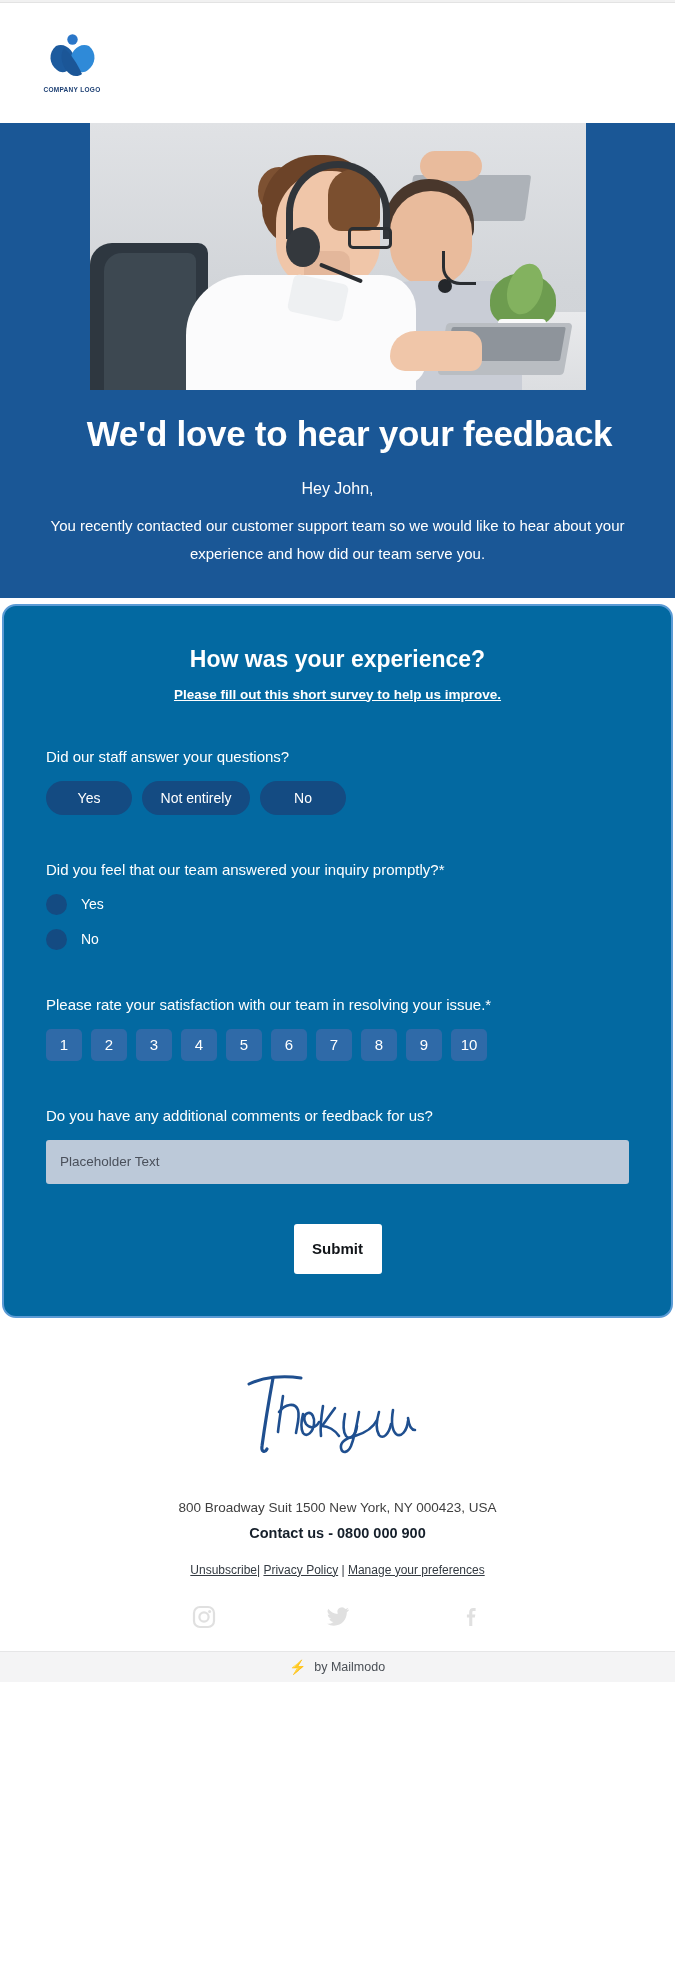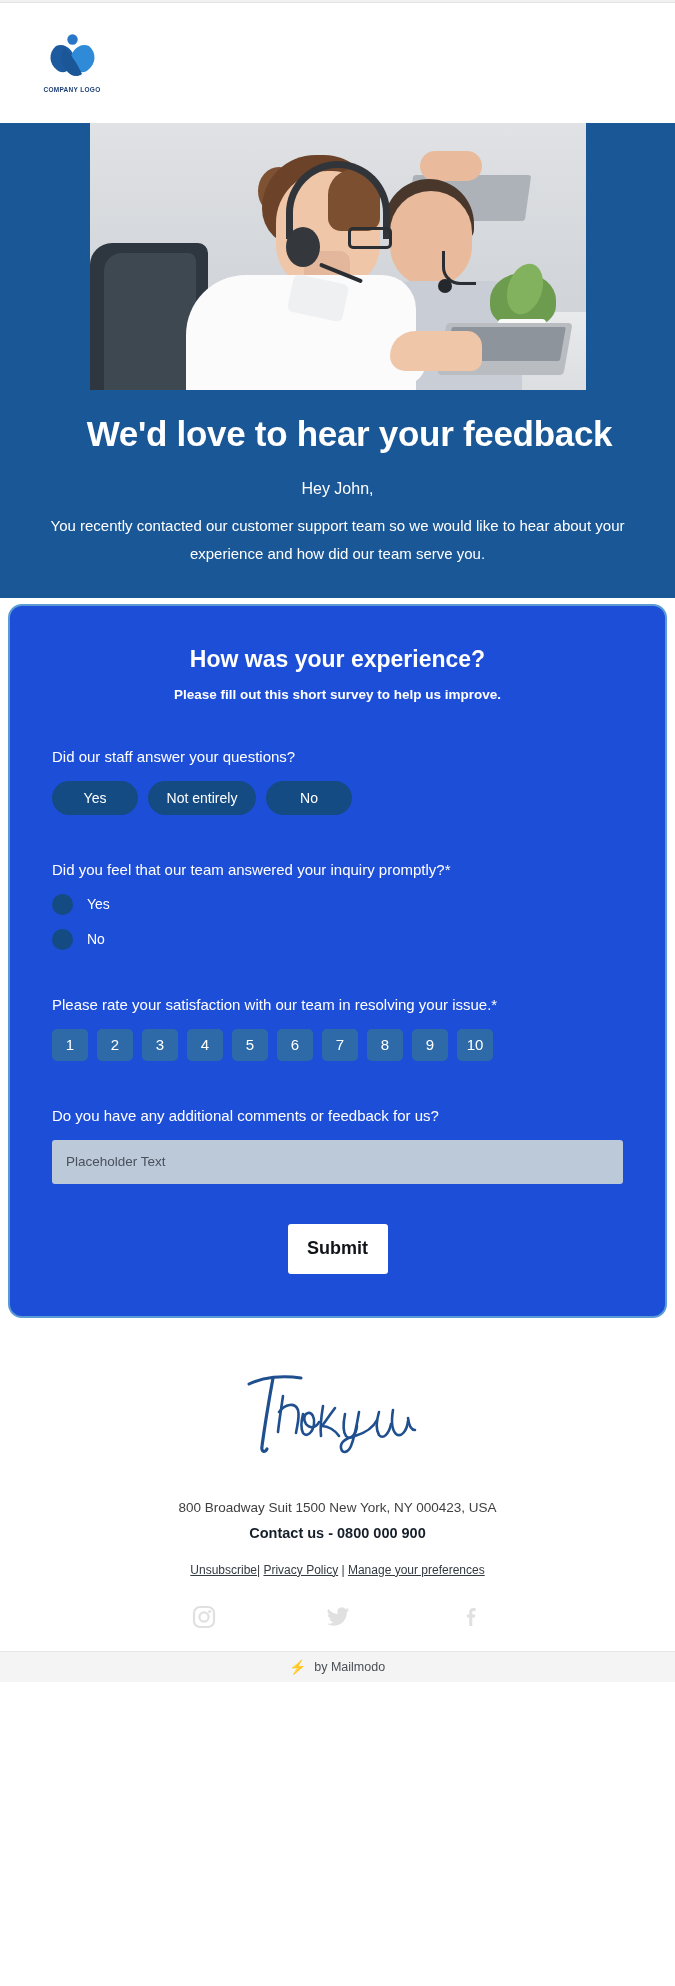--- a/index.html
+++ b/index.html
@@ -116,38 +116,39 @@
     text-align: center;
     color: #ffffff;
     font-size: 15px;
     line-height: 1.85;
     padding: 0 26px;
   }
 
   
   .survey-gap { height: 6px; background: #ffffff; }
   .survey-card {
-    margin: 0 8px;
-    background: #1d4ed8;
+    margin: 0 2px;
+    background: #0369a1;
     border: 2px solid #5b9bd5;
     border-radius: 14px;
     padding: 40px 42px 42px 42px;
   }
   .survey-title {
     text-align: center;
     color: #ffffff;
     font-size: 23px;
     font-weight: bold;
   }
   .survey-sub {
     margin-top: 14px;
     text-align: center;
     color: #ffffff;
     font-size: 13.5px;
     font-weight: bold;
+    text-decoration: underline;
   }
 
   .q-block { margin-top: 46px; }
   .q-label {
     color: #ffffff;
     font-size: 15px;
     margin-bottom: 16px;
   }
 
   .pill-row { display: flex; gap: 10px; }
@@ -202,26 +203,26 @@
     font-size: 13.5px;
     color: #3d4450;
     outline: none;
   }
   .comment-field::placeholder { color: #4a505b; }
 
   .submit-wrap { display: flex; justify-content: center; margin-top: 40px; }
   .submit-btn {
     background: #ffffff;
     color: #111418;
-    font-size: 18px;
+    font-size: 15px;
     font-weight: bold;
     font-family: "Liberation Sans", sans-serif;
     border: none;
     border-radius: 3px;
-    width: 100px;
+    width: 88px;
     height: 50px;
     cursor: pointer;
   }
 
   
   .footer { background: #ffffff; padding: 34px 0 0 0; text-align: center; }
   .appreciate {
     font-size: 15px;
     font-weight: bold;
     color: #16202b;

